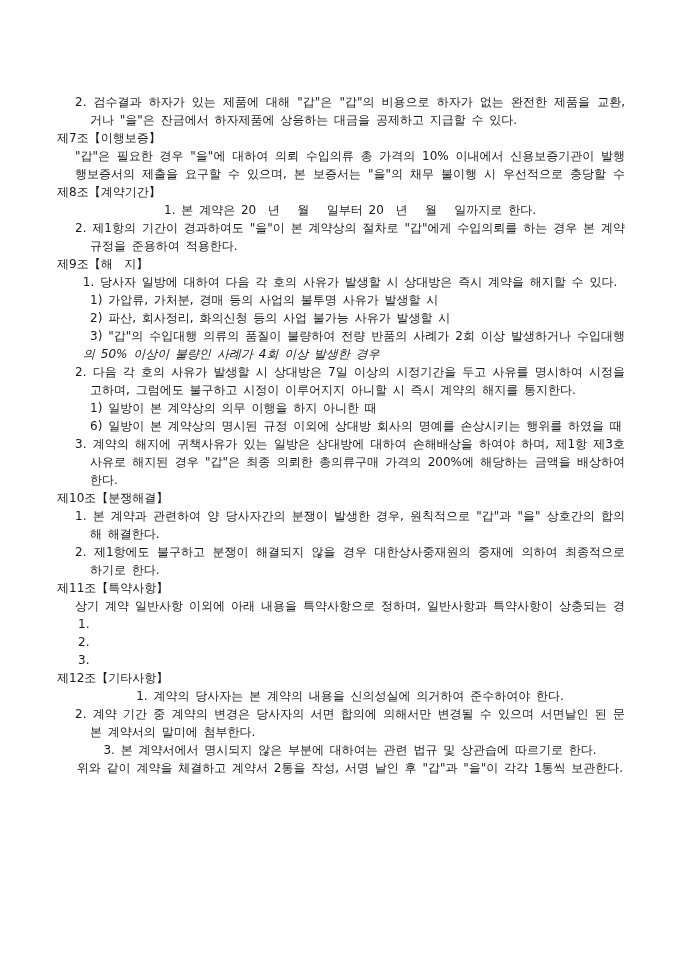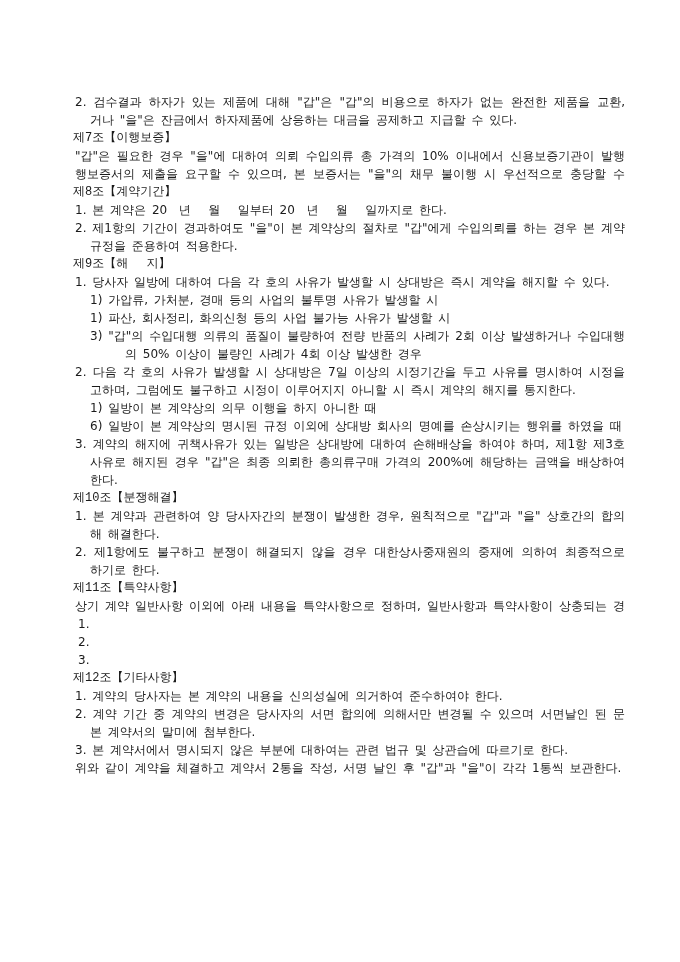--- a/index.html
+++ b/index.html
@@ -29,45 +29,45 @@
     word-spacing: 2px;
     height: 18px;
     overflow: hidden;
   }
   
   .line.fill {
     white-space: normal;
     text-align: justify;
     text-align-last: justify;
   }
-  .ind0 { margin-left: 16px; font-family: Liberation Mono, monospace; }      
-  .ind1 { margin-left: 18px; }   
+  .ind0 { margin-left: 0; }      
+  .ind1 { margin-left: 18px; text-align: center; }   
   .ind2 { margin-left: 33px; }   
-  .ind3 { margin-left: 68px; }   
+  .ind3 { margin-left: 26px; font-style: italic; }   
   .t-blank-item { margin-left: 21px; }  
   .t-closing { }      
 </style>
 </head>
 <body>
 
 <div class="page">
   <div class="doc" id="doc">
       <div class="line t-text ind1 fill">2. 검수결과 하자가 있는 제품에 대해 "갑"은 "갑"의 비용으로 하자가 없는 완전한 제품을 교환, 수선하</div>
       <div class="line t-text ind2">거나 "을"은 잔금에서 하자제품에 상응하는 대금을 공제하고 지급할 수 있다.</div>
       <div class="line t-heading ind0">제7조【이행보증】</div>
       <div class="line t-text ind1 fill">"갑"은 필요한 경우 "을"에 대하여 의뢰 수입의류 총 가격의 10% 이내에서 신용보증기관이 발행한 이</div>
       <div class="line t-text ind1 fill">행보증서의 제출을 요구할 수 있으며, 본 보증서는 "을"의 채무 불이행 시 우선적으로 충당할 수 있다.</div>
       <div class="line t-heading ind0">제8조【계약기간】</div>
       <div class="line t-text ind1">1. 본 계약은 20  년   월   일부터 20  년   월   일까지로 한다.</div>
       <div class="line t-text ind1 fill">2. 제1항의 기간이 경과하여도 "을"이 본 계약상의 절차로 "갑"에게 수입의뢰를 하는 경우 본 계약의</div>
       <div class="line t-text ind2">규정을 준용하여 적용한다.</div>
       <div class="line t-heading ind0">제9조【해  지】</div>
       <div class="line t-text ind1">1. 당사자 일방에 대하여 다음 각 호의 사유가 발생할 시 상대방은 즉시 계약을 해지할 수 있다.</div>
       <div class="line t-text ind2">1) 가압류, 가처분, 경매 등의 사업의 불투명 사유가 발생할 시</div>
-      <div class="line t-text ind2">1) 파산, 회사정리, 화의신청 등의 사업 불가능 사유가 발생할 시</div>
+      <div class="line t-text ind2">2) 파산, 회사정리, 화의신청 등의 사업 불가능 사유가 발생할 시</div>
       <div class="line t-text ind2 fill">3) "갑"의 수입대행 의류의 품질이 불량하여 전량 반품의 사례가 2회 이상 발생하거나 수입대행 의류</div>
       <div class="line t-text ind3">의 50% 이상이 불량인 사례가 4회 이상 발생한 경우</div>
       <div class="line t-text ind1 fill">2. 다음 각 호의 사유가 발생할 시 상대방은 7일 이상의 시정기간을 두고 사유를 명시하여 시정을 최</div>
       <div class="line t-text ind2">고하며, 그럼에도 불구하고 시정이 이루어지지 아니할 시 즉시 계약의 해지를 통지한다.</div>
       <div class="line t-text ind2">1) 일방이 본 계약상의 의무 이행을 하지 아니한 때</div>
       <div class="line t-text ind2">6) 일방이 본 계약상의 명시된 규정 이외에 상대방 회사의 명예를 손상시키는 행위를 하였을 때</div>
       <div class="line t-text ind1 fill">3. 계약의 해지에 귀책사유가 있는 일방은 상대방에 대하여 손해배상을 하여야 하며, 제1항 제3호의</div>
       <div class="line t-text ind2 fill">사유로 해지된 경우 "갑"은 최종 의뢰한 총의류구매 가격의 200%에 해당하는 금액을 배상하여야</div>
       <div class="line t-text ind2">한다.</div>
       <div class="line t-heading ind0">제10조【분쟁해결】</div>

